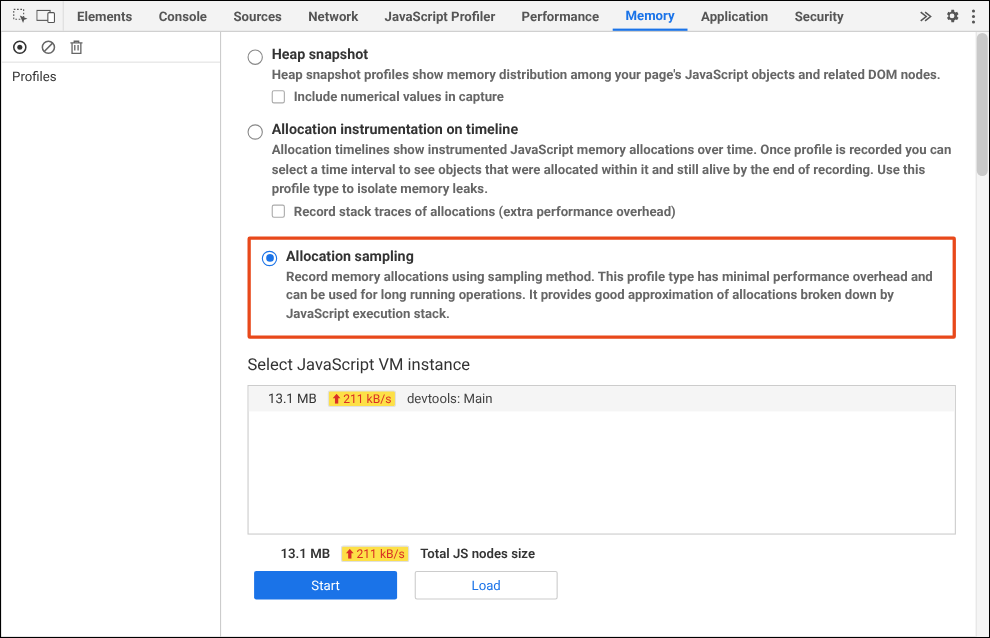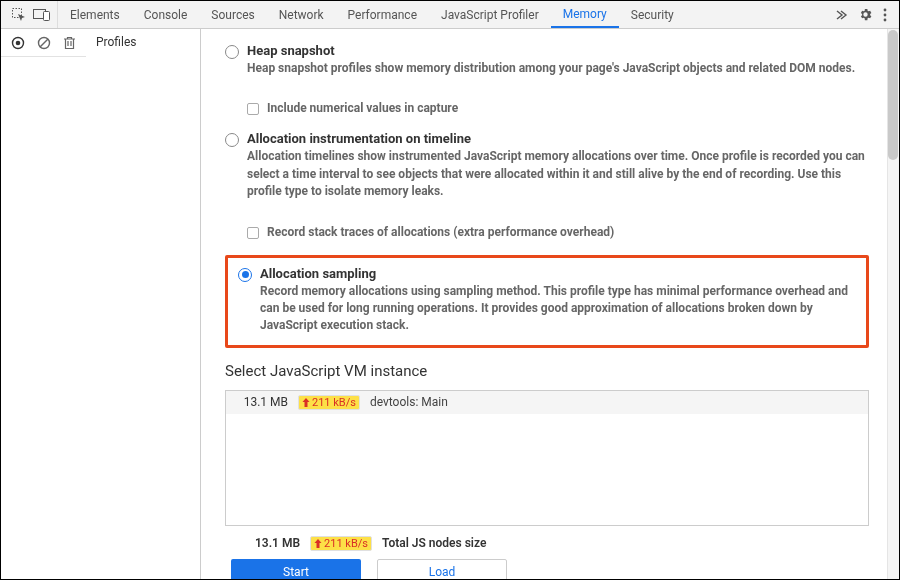--- a/index.html
+++ b/index.html
@@ -27,20 +27,21 @@
     align-items: center;
     gap: 6px;
     padding: 0 6px;
     border-right: 1px solid #ddd;
     height: 100%;
   }
   .top-tabs {
     display: flex;
     height: 100%;
     flex: 1;
+    font-weight: bold;
   }
   .top-tab {
     padding: 0 12px;
     height: 100%;
     display: flex;
     align-items: center;
     color: #555;
     cursor: default;
   }
   .top-tab.active {
@@ -54,21 +55,21 @@
     padding: 0 8px;
   }
   .body-split {
     display: flex;
     height: calc(580px - 28px - 2px);
   }
   .sidebar {
     width: 200px;
     border-right: 1px solid #ccc;
     display: flex;
-    flex-direction: row;
+    flex-direction: column;
   }
   .sidebar-toolbar {
     height: 28px;
     display: flex;
     align-items: center;
     gap: 12px;
     padding: 0 10px;
     border-bottom: 1px solid #e2e2e2;
   }
   .sidebar-section {
@@ -124,23 +125,23 @@
     color: #333;
     margin-bottom: 2px;
   }
   .option-desc {
     font-size: 12px;
     color: #666;
     line-height: 1.45;
   }
   .sub-check {
     display: flex;
-    align-items: flex-end;
+    align-items: center;
     gap: 8px;
-    margin-top: 24px;
+    margin-top: 4px;
     margin-left: 0;
   }
   .checkbox {
     width: 12px;
     height: 12px;
     border: 1px solid #aaa;
     border-radius: 2px;
   }
   .sub-check-label { font-size: 12px; color: #666; }
   .highlight-box {
@@ -237,23 +238,24 @@
           <rect x="0.5" y="1.5" width="12" height="9" fill="none" stroke="#555"></rect>
           <rect x="10.5" y="3.5" width="6" height="9" rx="1" fill="#fff" stroke="#555"></rect>
         </svg>
     </span>
   </div>
   <div class="top-tabs">
     <div class="top-tab">Elements</div>
     <div class="top-tab">Console</div>
     <div class="top-tab">Sources</div>
     <div class="top-tab">Network</div>
+    <div class="top-tab">JavaScript Profiler</div>
     <div class="top-tab">Performance</div>
-    <div class="top-tab">JavaScript Profiler</div>
     <div class="top-tab active">Memory</div>
+    <div class="top-tab">Application</div>
     <div class="top-tab">Security</div>
   </div>
   <div class="top-right">
     <span>
       <svg width="14" height="14" viewBox="0 0 14 14">
           <path d="M3 3 L8 7 L3 11 M7 3 L12 7 L7 11" fill="none" stroke="#555" stroke-width="1.4"></path>
         </svg>
     </span>
     <span>
       <svg width="15" height="15" viewBox="0 0 24 24">

